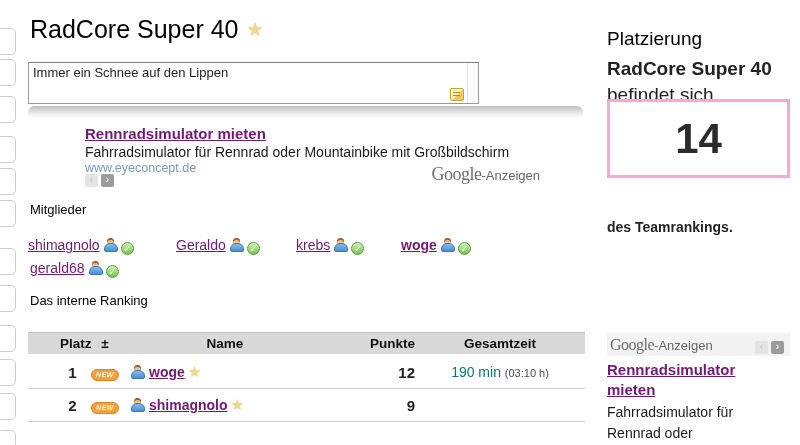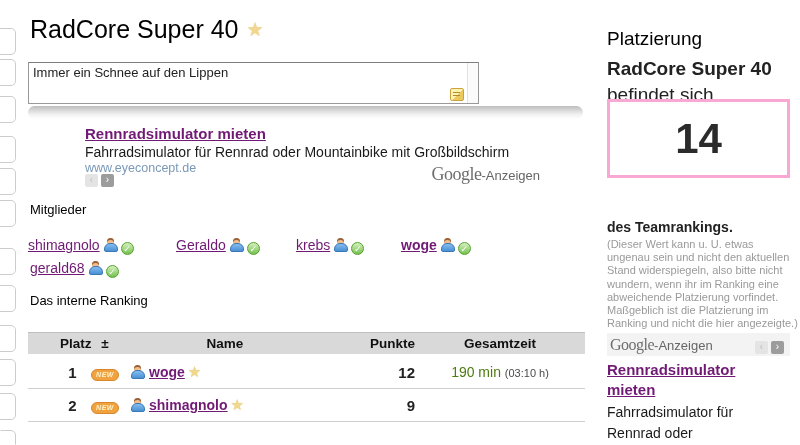--- a/index.html
+++ b/index.html
@@ -69,21 +69,21 @@
   .c2 { width:40px; text-align:center; }
   .c3 { width:200px; text-align:center; }
   .c3.cell { text-align:left; padding-left:6px; }
   .c4 { width:90px; text-align:right; }
   .c5 { width:170px; text-align:center; }
   .platz-val, .punkte-val { font-weight:bold; font-size:15px; color:#222; }
   .new-badge { display:inline-block; font-size:7px; font-style:italic; font-weight:bold; letter-spacing:0.5px;
     color:#fdf4cf; background:#efa23e; border:1px solid #d8882a; border-radius:6px; padding:1px 4px 2px; }
   .row-name { font-weight:bold; font-size:14px; }
   .row-star { font-size:15px; color:#f0d88f; text-shadow:0 0 1px #d9bd72; margin-left:3px; }
-  .zeit-main { color:#4d7c0f; }
+  .zeit-main { color:#0f766e; }
   .zeit-detail { font-size:11px; color:#4a4a4a; }
   .rank-table .person-icon { margin:0 5px 0 0; }
 
   
   .sb-heading { position:absolute; left:607px; top:28px; font-size:19px; font-weight:400; color:#000; }
   .sb-intro { position:absolute; left:607px; top:56px; width:185px; font-size:19px; line-height:1.35; color:#222; }
   .rank-box { position:absolute; left:607px; top:99px; width:183px; height:79px;
     border:3px solid #f9a8d4; background:#fff; display:flex; align-items:center; justify-content:center; }
   .rank-number { font-size:42px; font-weight:bold; color:#2b2b2b; }
   .sb-outro { position:absolute; left:607px; top:219px; font-size:14px; font-weight:bold; color:#222; }
@@ -193,21 +193,20 @@
   </div>
 
   <div class="sb-heading">Platzierung</div>
   <div class="sb-intro">
     <b>RadCore Super 40</b><span> befindet sich momentan auf Platz</span>
   </div>
   <div class="rank-box">
     <span class="rank-number">14</span>
   </div>
   <div class="sb-outro">des Teamrankings.</div>
-  <div class="sb-note">(Dieser Wert kann u. U. etwas ungenau sein und nicht den aktuellen Stand widerspiegeln, also bitte nicht wundern, wenn ihr im Ranking eine abweichende Platzierung vorfindet. Maßgeblich ist die Platzierung im Ranking und nicht die hier angezeigte.)</div>
 
   <div class="sb-google-strip">
     <span>
       <span class="google-logo">Google</span><span class="anzeigen">-Anzeigen</span>
     </span>
     <span>
       <span class="arrow-btn arrow-prev">‹</span><span class="arrow-btn arrow-next">›</span>
     </span>
   </div>
   <div class="sb-ad">

